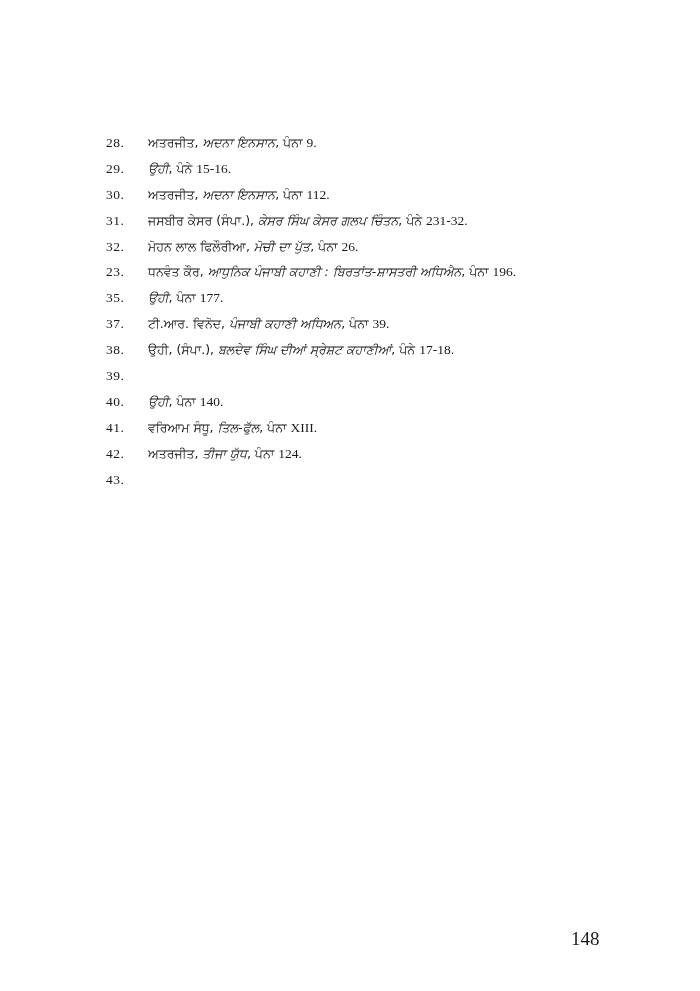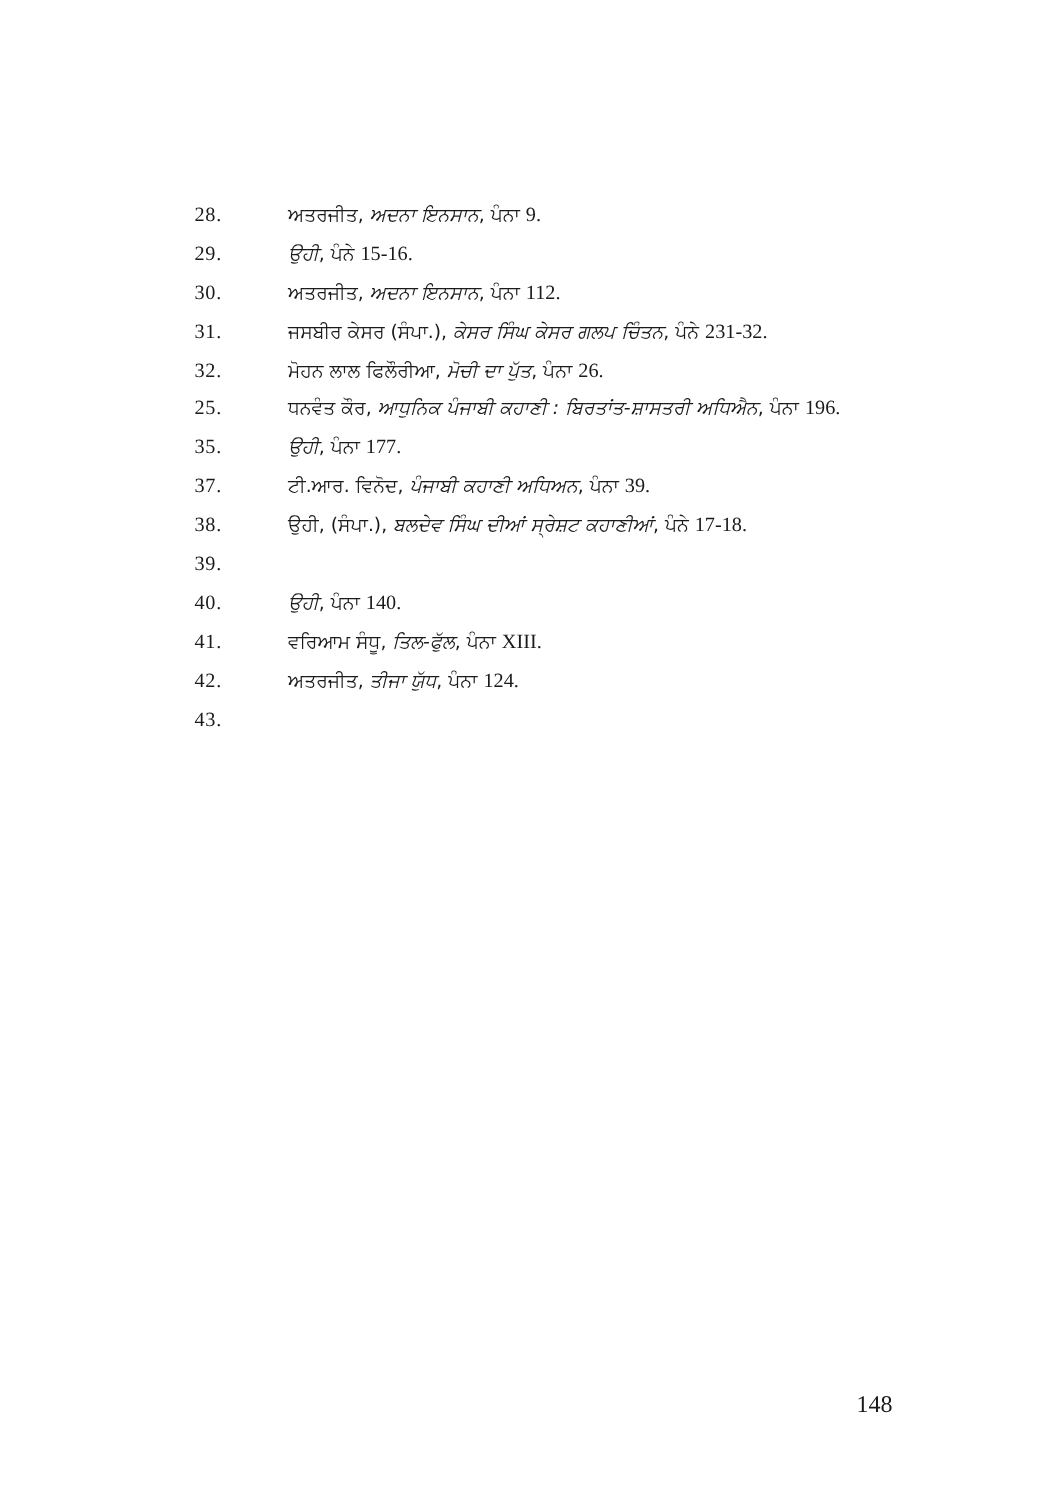--- a/index.html
+++ b/index.html
@@ -13,21 +13,20 @@
       position: relative;
       overflow: hidden;
       color: #1a1a1a;
       font-family: "Liberation Serif", "DejaVu Serif", serif;
     }
     .page {
       position: absolute;
       left: 0; top: 0;
       width: 700px;
       height: 991px;
-      text-align: right;
     }
     .notes {
       position: absolute;
       left: 106px;
       top: 130px;
       margin: 0;
       padding: 0;
       list-style: none;
     }
     .note {
@@ -41,31 +40,30 @@
     .num {
       width: 42px;
       flex: 0 0 42px;
       font-family: "Liberation Serif", serif;
       font-size: 13.5px;
       letter-spacing: 0.5px;
     }
     .text {
       font-family: "DejaVu Sans", sans-serif;
       font-size: 12.5px;
-      margin-left: 44px;
     }
     .text .seg { font-style: normal; }
     .text .seg.ital { font-style: italic; }
     .text .seg.latin { font-family: "Liberation Serif", serif; font-size: 13.5px; }
     .page-number {
       position: absolute;
       left: 571px;
       top: 928px;
       font-family: "Liberation Serif", serif;
-      font-size: 16px;
+      font-size: 19px;
     }
   </style>
 </head>
 <body>
 
 <div class="page">
   <ol class="notes" id="notes-list">
       <li class="note">
         <span class="num">28.</span>
         <span class="text"><span class="seg plain">ਅਤਰਜੀਤ, </span><span class="seg ital">ਅਦਨਾ ਇਨਸਾਨ</span><span class="seg plain">, ਪੰਨਾ </span><span class="seg latin">9.</span></span>
@@ -80,21 +78,21 @@
       </li>
       <li class="note">
         <span class="num">31.</span>
         <span class="text"><span class="seg plain">ਜਸਬੀਰ ਕੇਸਰ (ਸੰਪਾ.), </span><span class="seg ital">ਕੇਸਰ ਸਿੰਘ ਕੇਸਰ ਗਲਪ ਚਿੰਤਨ</span><span class="seg plain">, ਪੰਨੇ </span><span class="seg latin">231-32.</span></span>
       </li>
       <li class="note">
         <span class="num">32.</span>
         <span class="text"><span class="seg plain">ਮੋਹਨ ਲਾਲ ਫਿਲੌਰੀਆ, </span><span class="seg ital">ਮੋਚੀ ਦਾ ਪੁੱਤ</span><span class="seg plain">, ਪੰਨਾ </span><span class="seg latin">26.</span></span>
       </li>
       <li class="note">
-        <span class="num">25.</span>
+        <span class="num">23.</span>
         <span class="text"><span class="seg plain">ਧਨਵੰਤ ਕੌਰ, </span><span class="seg ital">ਆਧੁਨਿਕ ਪੰਜਾਬੀ ਕਹਾਣੀ : ਬਿਰਤਾਂਤ-ਸ਼ਾਸਤਰੀ ਅਧਿਐਨ</span><span class="seg plain">, ਪੰਨਾ </span><span class="seg latin">196.</span></span>
       </li>
       <li class="note">
         <span class="num">35.</span>
         <span class="text"><span class="seg ital">ਉਹੀ</span><span class="seg plain">, ਪੰਨਾ </span><span class="seg latin">177.</span></span>
       </li>
       <li class="note">
         <span class="num">37.</span>
         <span class="text"><span class="seg plain">ਟੀ.ਆਰ. ਵਿਨੋਦ, </span><span class="seg ital">ਪੰਜਾਬੀ ਕਹਾਣੀ ਅਧਿਅਨ</span><span class="seg plain">, ਪੰਨਾ </span><span class="seg latin">39.</span></span>
       </li>

